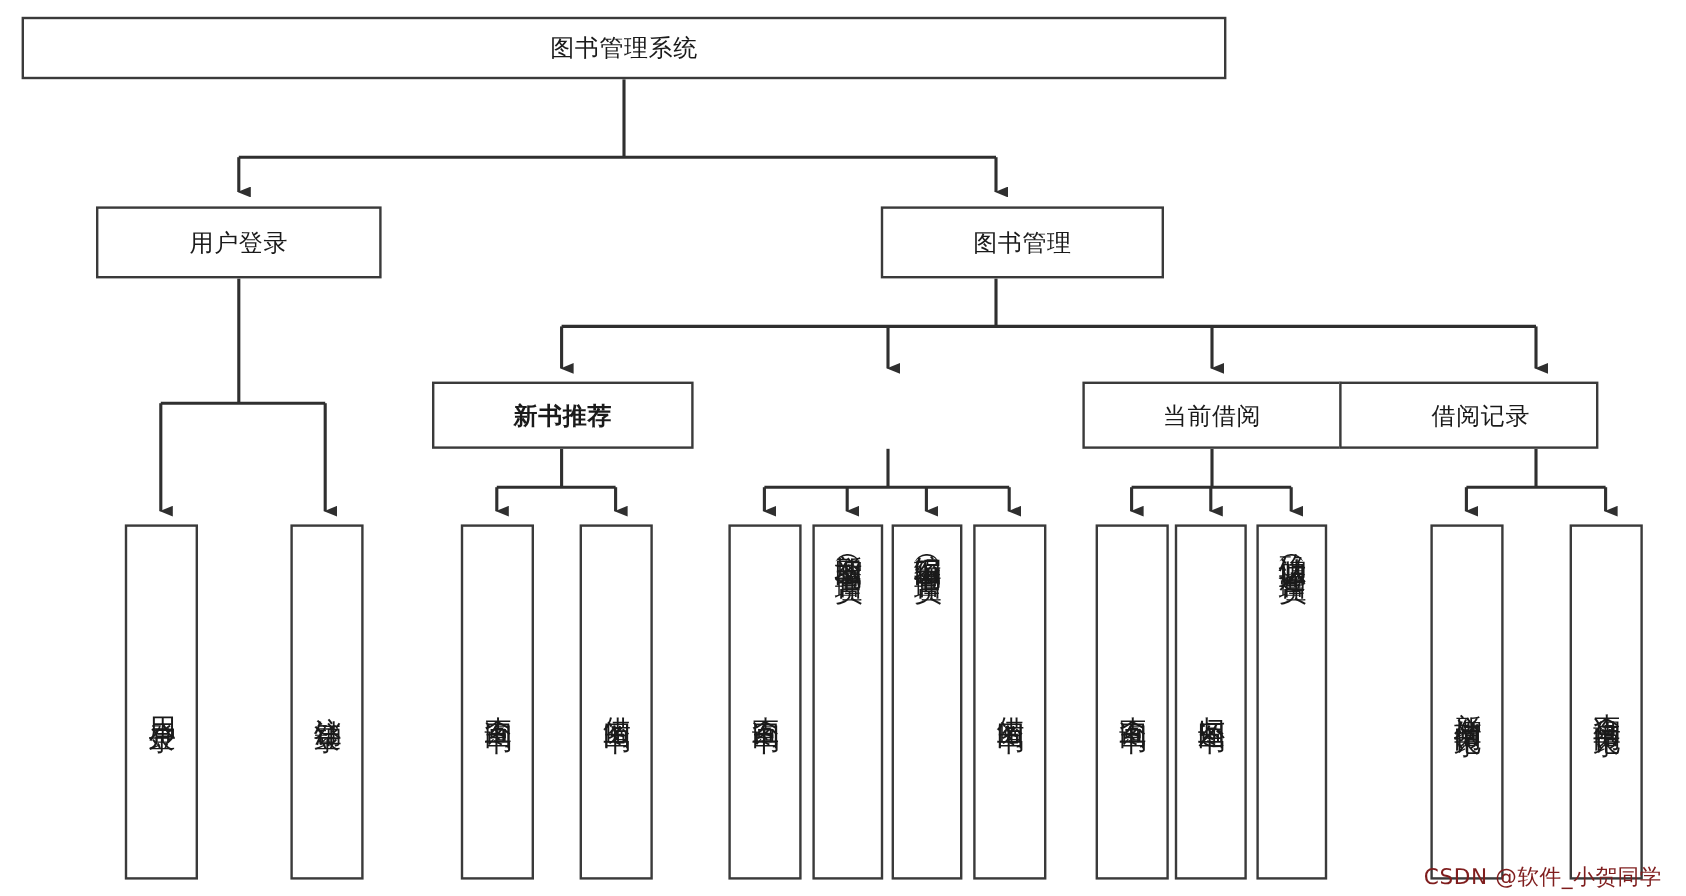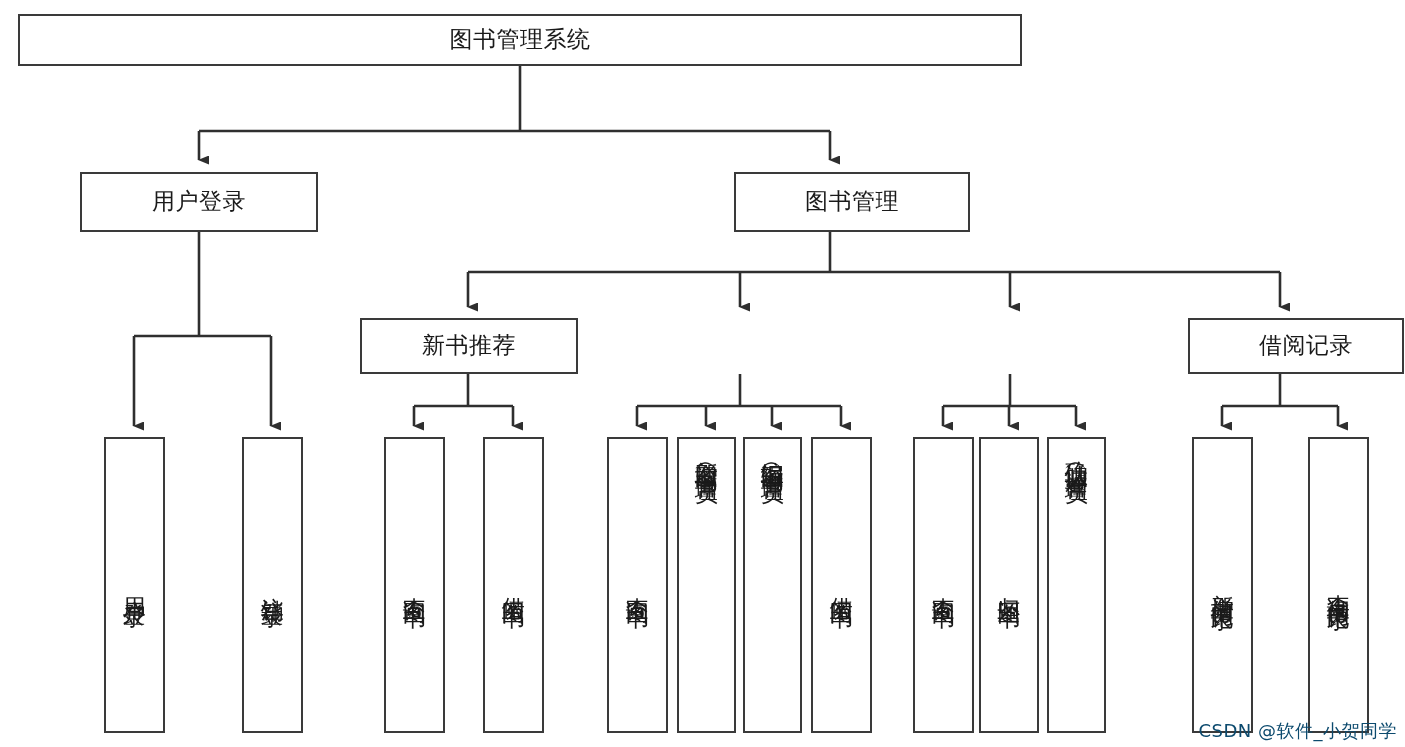--- a/index.html
+++ b/index.html
@@ -32,21 +32,21 @@
     position: absolute;
     box-sizing: border-box;
     background: #ffffff;
     border: 2.5px solid #3a3a3a;
     display: flex;
     align-items: center;
     justify-content: center;
     overflow: hidden;
   }
   .node-label-h {
-    font-size: 23px;
+    font-size: 20px;
     color: #1a1a1a;
     letter-spacing: 0.5px;
     line-height: 1.1;
     white-space: nowrap;
   }
   .node-label-v {
     writing-mode: vertical-rl;
     text-orientation: upright;
     font-size: 23px;
     color: #1a1a1a;
@@ -59,24 +59,24 @@
     align-items: flex-start;
     justify-content: center;
     padding-top: 4px;
   }
   .leaf-box.centered {
     align-items: center;
     padding-top: 0;
   }
   #watermark {
     position: absolute;
-    right: 8px;
+    right: 20px;
     bottom: 4px;
     font-size: 18px;
-    color: #0c4a6e;
+    color: #7f1d1d;
     white-space: nowrap;
     letter-spacing: 0.5px;
   }
 </style>
 </head>
 <body>
 
 <div id="diagram-root">
 
   <svg id="connectors" viewBox="0 0 1405 747" xmlns="http://www.w3.org/2000/svg">
@@ -134,27 +134,30 @@
   </div>
 
   <div class="node-box" style="left:80px; top:172px; width:238px; height:60px;">
     <span class="node-label-h">用户登录</span>
   </div>
 
   <div class="node-box" style="left:712px; top:172px; width:236px; height:60px;margin-left:22px;">
     <span class="node-label-h">图书管理</span>
   </div>
 
-  <div class="node-box" style="left:360px; top:318px; width:218px; height:56px;">
+  <div class="node-box" style="left:360px; top:318px; width:218px; height:56px;font-weight:bold;">
     <span class="node-label-h">新书推荐</span>
   </div>
 
 
-
-  <div class="node-box" style="left:1188px; top:318px; width:216px; height:56px;padding-left:20px;">
+  <div class="node-box" style="left:902px; top:318px; width:216px; height:56px;">
+    <span class="node-label-h">当前借阅</span>
+  </div>
+
+  <div class="node-box" style="left:1116px; top:318px; width:216px; height:56px;padding-left:20px;">
     <span class="node-label-h">借阅记录</span>
   </div>
 
   <div class="node-box leaf-box centered" style="left:104px; top:437px; width:61px; height:296px;">
     <span class="node-label-v">用户登录</span>
   </div>
 
   <div class="node-box leaf-box centered" style="left:242px; top:437px; width:61px; height:296px;">
     <span class="node-label-v">注销登录</span>
   </div>

